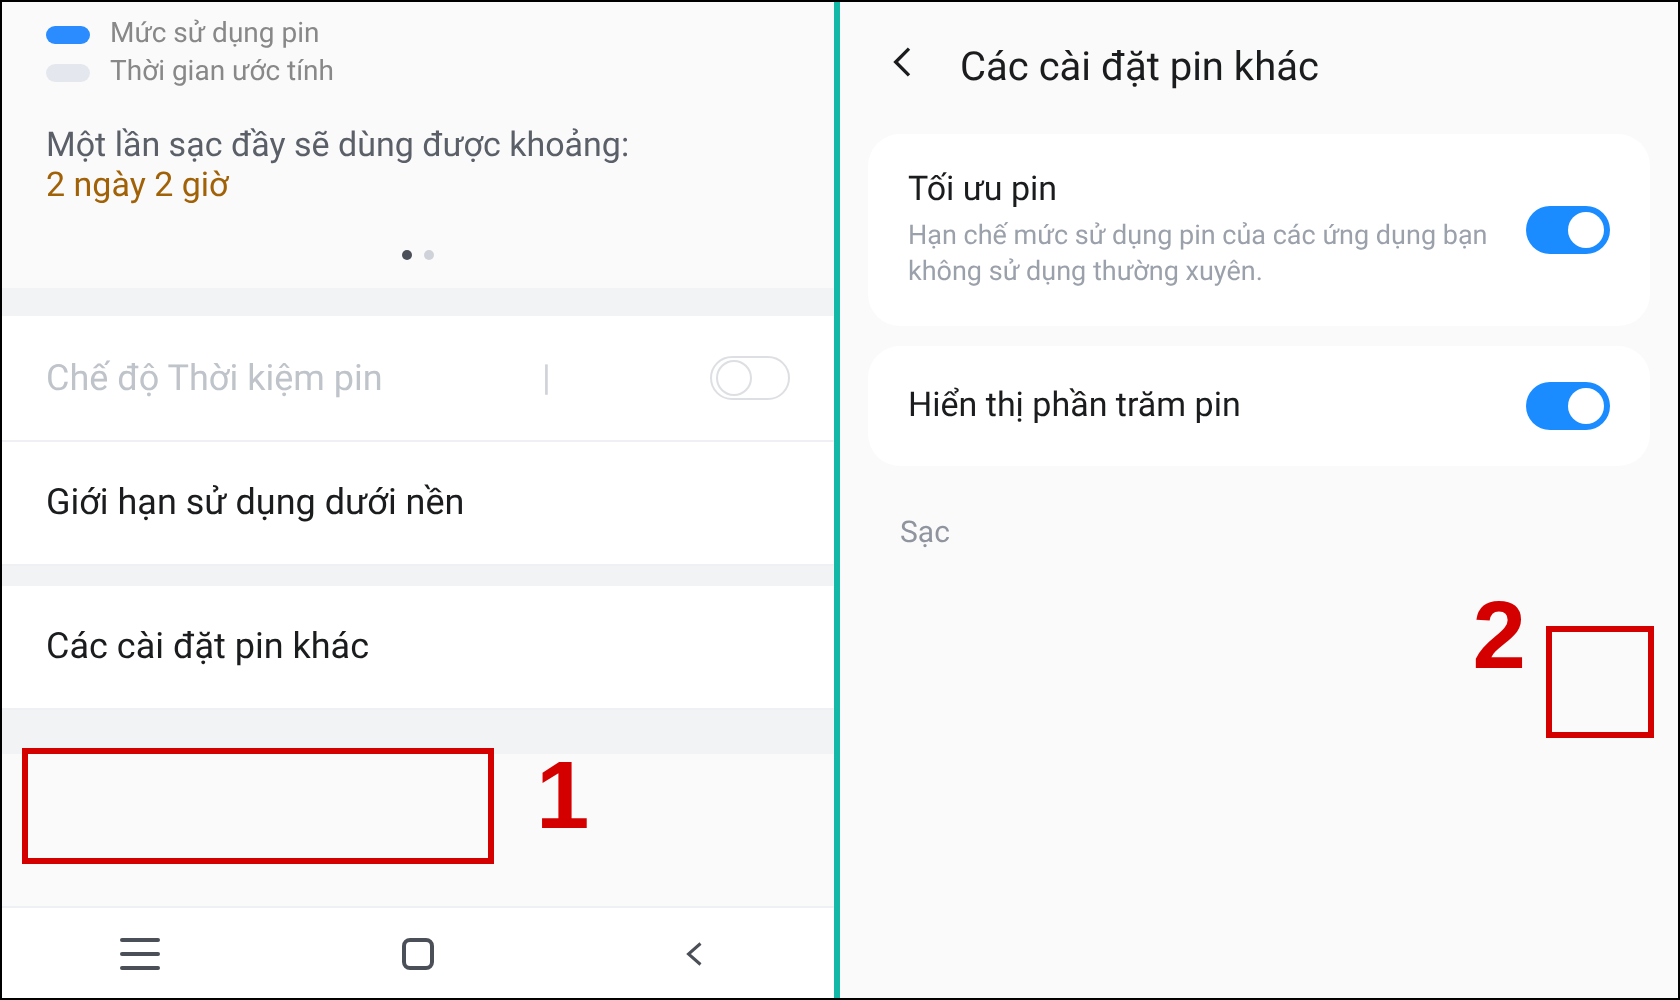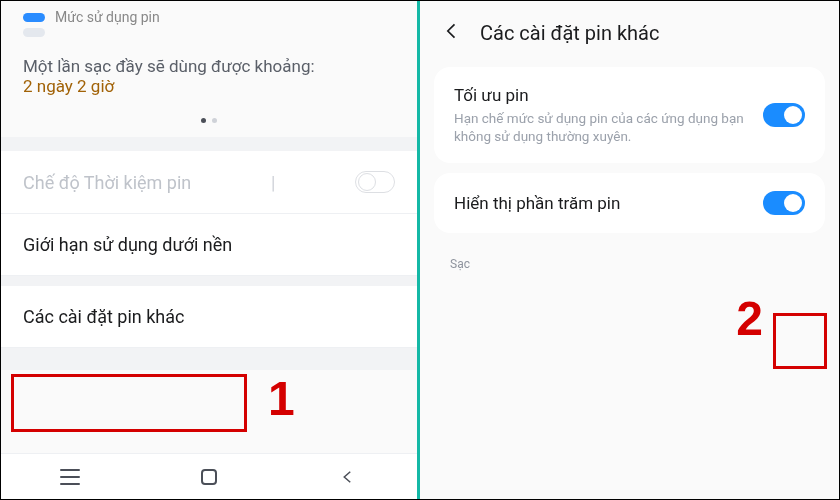--- a/index.html
+++ b/index.html
@@ -50,38 +50,39 @@
   .header { display: flex; align-items: center; gap: 18px; padding: 20px 22px 12px; }
   .back-chev svg { width: 20px; height: 20px; }
   .header .title { font-size: 20px; color: #1b1c1e; font-weight: 400; }
 
   .card { background: #fff; border-radius: 16px; margin: 10px 14px; padding: 0; overflow: hidden; }
   .card .card-row { padding: 18px 20px; display: flex; align-items: center; justify-content: space-between; gap: 14px; }
   .card .texts { flex: 1; min-width: 0; }
   .card .title2 { font-size: 17px; color: #1b1c1e; margin-bottom: 4px; }
   .card .sub { font-size: 13.5px; color: #9ba1ab; line-height: 1.35; }
 
-  .cat-label { padding: 14px 30px 6px; font-size: 12px; color: #8f949e; }
+  .cat-label { padding: 14px 30px 6px; font-size: 15px; color: #8f949e; }
 
   
   .hl { position: absolute; border: 3px solid #d40000; pointer-events: none; }
   .hl-num { position: absolute; color: #d40000; font-weight: 900; font-family: Arial, sans-serif; pointer-events: none; }
 </style>
 </head>
 <body>
 
 <div class="pane pane-left">
 
   <div class="legend">
     <div class="legend-row">
       <span class="pill pill-blue"></span>
       <span>Mức sử dụng pin</span>
     </div>
     <div class="legend-row">
       <span class="pill pill-grey"></span>
+      <span>Thời gian ước tính</span>
     </div>
   </div>
 
   <div class="est">
     <div class="line1">Một lần sạc đầy sẽ dùng được khoảng:</div>
     <div class="line2">2 ngày 2 giờ</div>
   </div>
 
   <div class="dots">
     <span class="dot active"></span>

